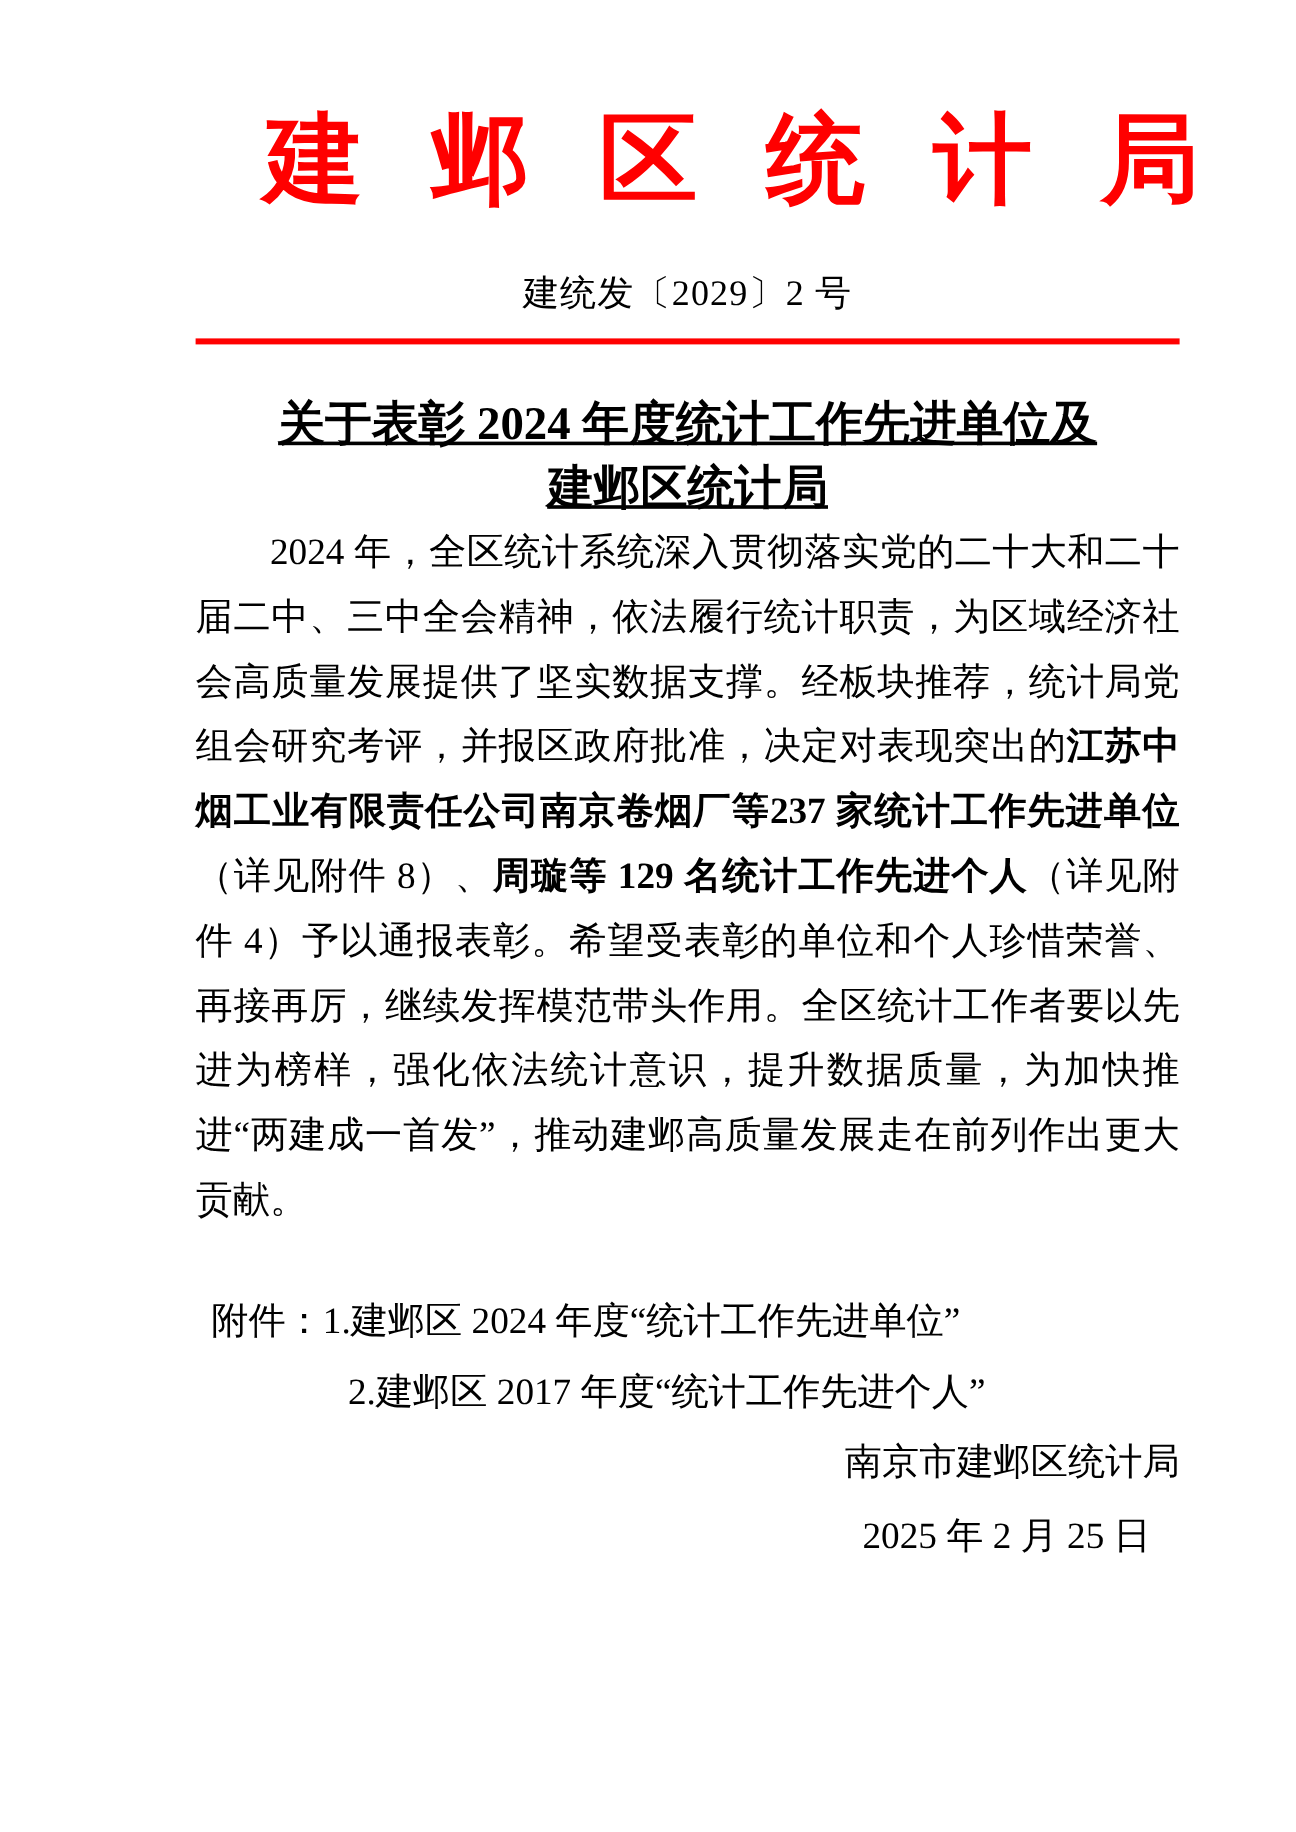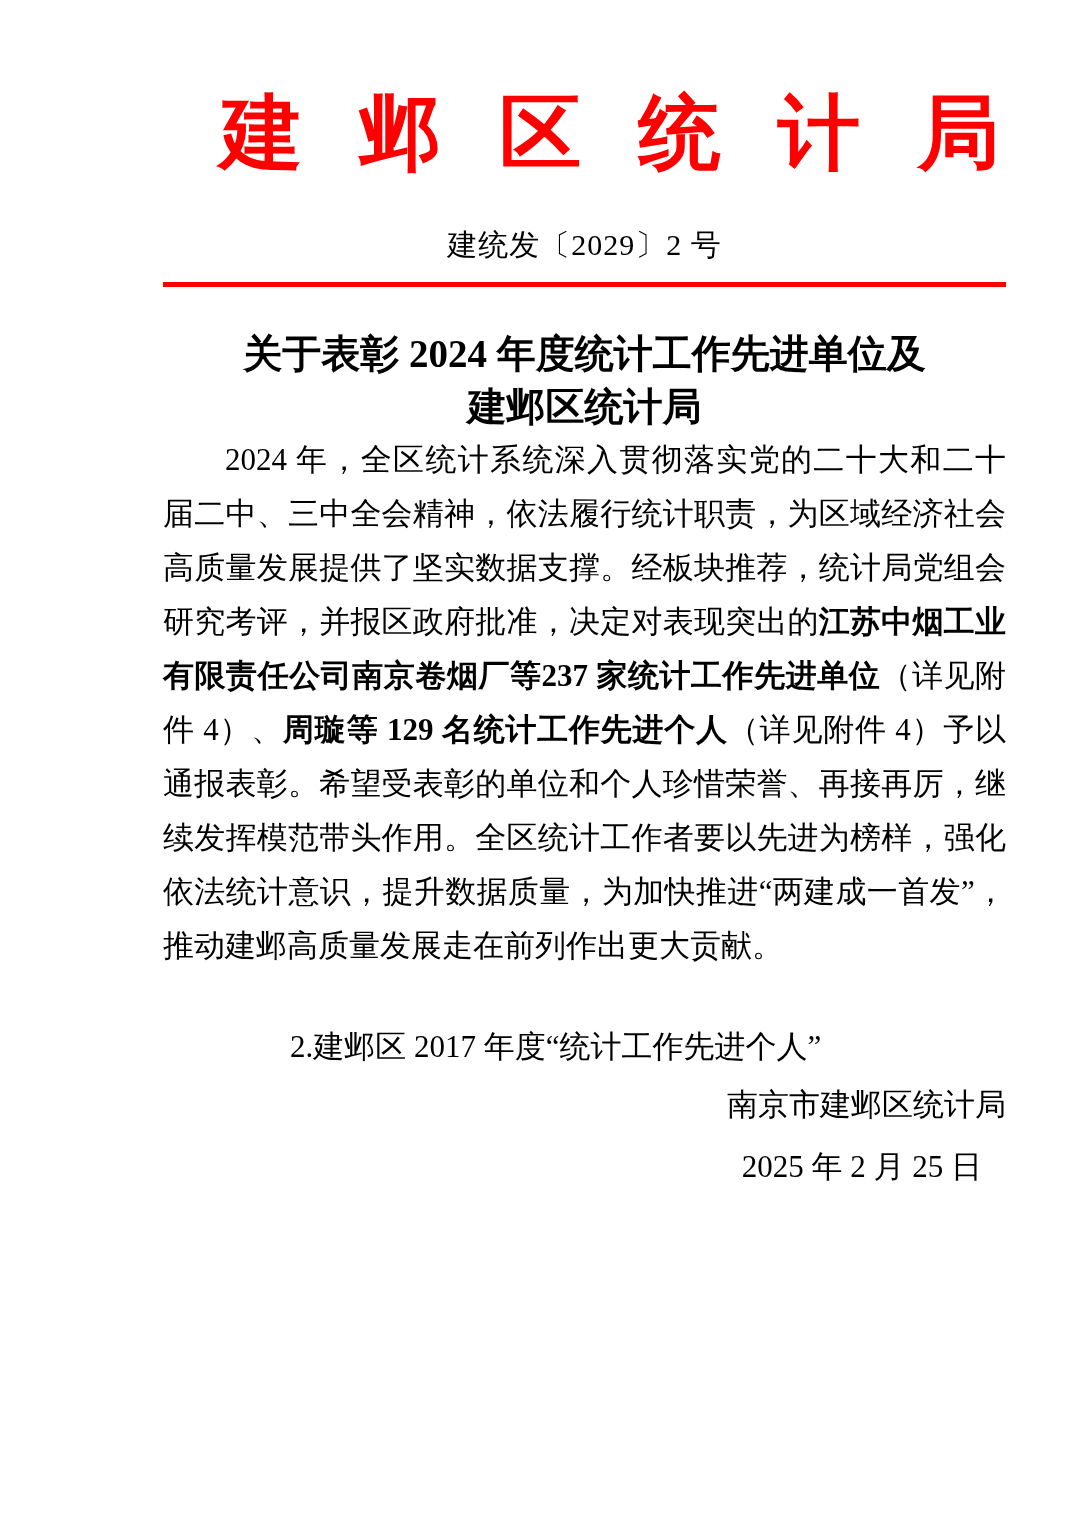--- a/index.html
+++ b/index.html
@@ -8,21 +8,21 @@
   .page {
     position: relative;
     width: 1080px;
     height: 1527px;
     margin: 0 auto;
     background: #ffffff;
     color: var(--ink);
     font-family: "Liberation Serif", "DejaVu Serif", serif;
     overflow: hidden;
   }
-  .content { padding: 0 74px 0 163px; }
+  .content { padding: 0 97px 0 163px; }
 
   .agency {
     margin: 78px 0 0 0;
     font-size: 82px;
     line-height: 112px;
     font-weight: 700;
     color: var(--accent);
     text-align: center;
     letter-spacing: 0.7em;
     padding-left: 0.7em; 
@@ -43,21 +43,21 @@
     background: var(--accent);
   }
 
   .title {
     margin: 40px 0 0 0;
     font-size: 39px;
     line-height: 53px;
     font-weight: 700;
     text-align: center;
   }
-  .title .tline { display: block; }
+  .title .tline { display: block; text-decoration: underline; }
 
   .bodytext { font-size: 31px; line-height: 54px; }
   .salutation { margin: 62px 0 0 0; }
   .para {
     margin: 0;
     text-indent: 62px;
     text-align: justify;
   }
   .bold { font-weight: 700; }
 
@@ -90,25 +90,28 @@
 
     <div class="redline"></div>
 
     <h2 class="title">
       <span class="tline">关于表彰 2024 年度统计工作先进单位及</span>
       <span class="tline">建邺区统计局</span>
     </h2>
 
     <div class="bodytext">
       <p class="para">
-        <span>2024 年，全区统计系统深入贯彻落实党的二十大和二十届二中、三中全会精神，依法履行统计职责，为区域经济社会高质量发展提供了坚实数据支撑。经板块推荐，统计局党组会研究考评，并报区政府批准，决定对表现突出的</span><span class="bold">江苏中烟工业有限责任公司南京卷烟厂等237 家统计工作先进单位</span><span>（详见附件 4）、</span><span class="bold">周璇等 129 名统计工作先进个人</span><span>（详见附件 4）予以通报表彰。希望受表彰的单位和个人珍惜荣誉、再接再厉，继续发挥模范带头作用。全区统计工作者要以先进为榜样，强化依法统计意识，提升数据质量，为加快推进“两建成一首发”，推动建邺高质量发展走在前列作出更大贡献。</span>
+        <span>2024 年，全区统计系统深入贯彻落实党的二十大和二十届二中、三中全会精神，依法履行统计职责，为区域经济社会高质量发展提供了坚实数据支撑。经板块推荐，统计局党组会研究考评，并报区政府批准，决定对表现突出的</span><span class="bold">江苏中烟工业有限责任公司南京卷烟厂等237 家统计工作先进单位</span><span>（详见附件 8）、</span><span class="bold">周璇等 129 名统计工作先进个人</span><span>（详见附件 4）予以通报表彰。希望受表彰的单位和个人珍惜荣誉、再接再厉，继续发挥模范带头作用。全区统计工作者要以先进为榜样，强化依法统计意识，提升数据质量，为加快推进“两建成一首发”，推动建邺高质量发展走在前列作出更大贡献。</span>
       </p>
     </div>
 
     <div class="attachments">
+      <p class="att-line">
+        <span>附件：</span><span>1.建邺区 2024 年度“统计工作先进单位”</span>
+      </p>
       <p class="att-line second">2.建邺区 2017 年度“统计工作先进个人”</p>
     </div>
 
     <div class="sig">南京市建邺区统计局</div>
 
     <div class="date">2025 年 2 月 25 日</div>
 
   </div>
 </div>
 

